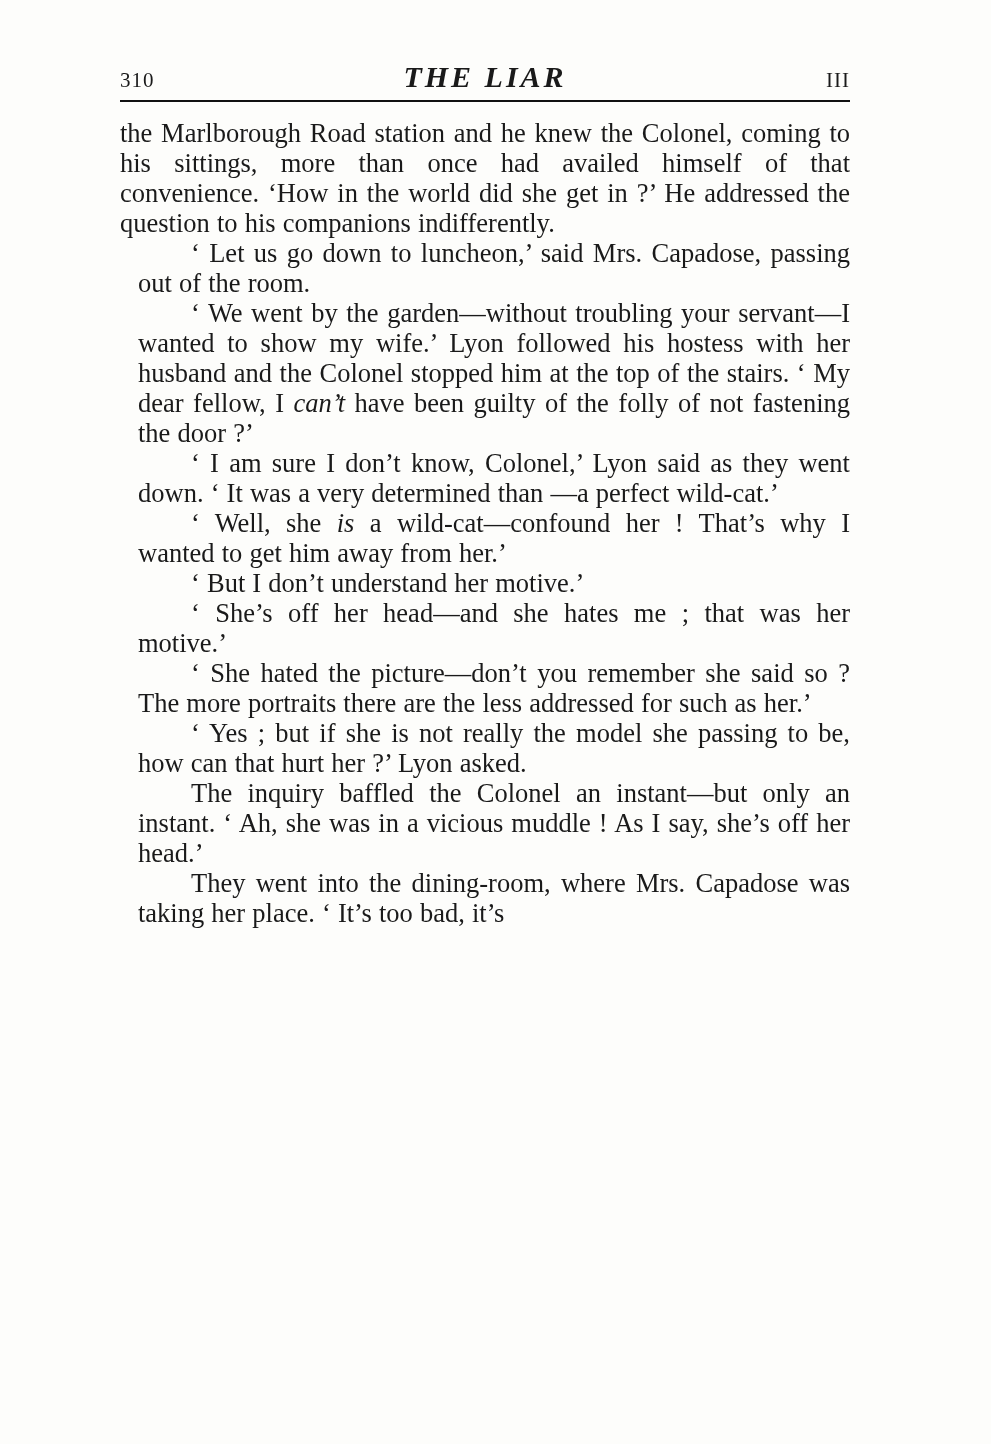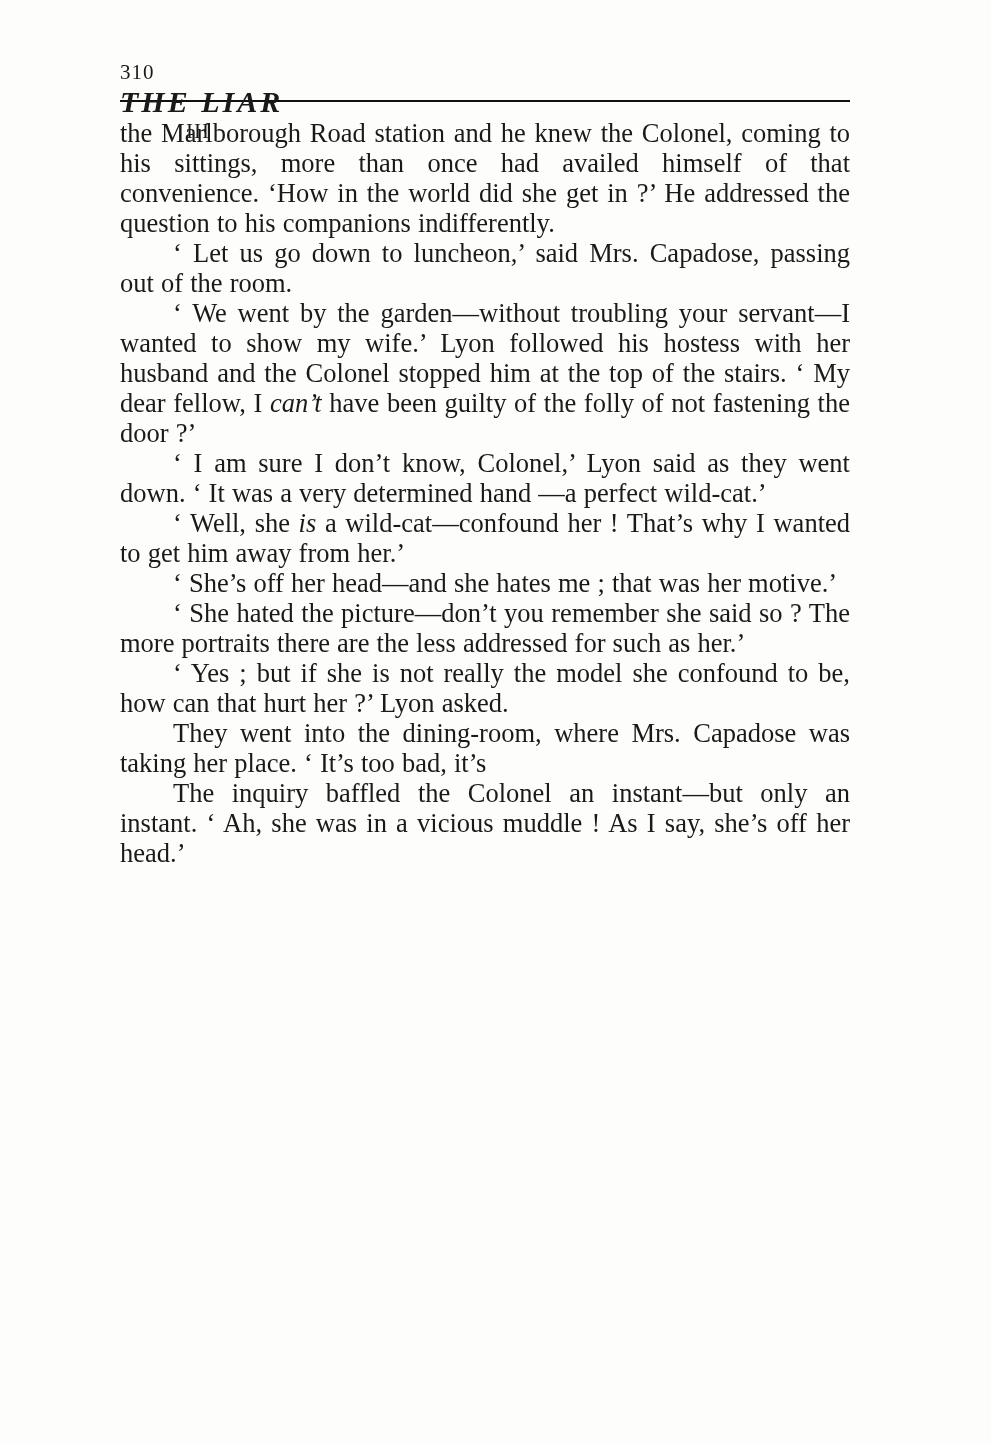--- a/index.html
+++ b/index.html
@@ -28,21 +28,20 @@
     top: 60px;
     width: 730px;
   }
   .running-head {
     display: flex;
     align-items: baseline;
     justify-content: space-between;
     font-size: 21px;
     letter-spacing: 0.5px;
     height: 32px;
-    flex-direction: column;
   }
   .folio-left, .folio-right {
     font-family: "Liberation Serif", serif;
     font-size: 21px;
     font-variant: small-caps;
     letter-spacing: 1px;
   }
   .folio-left { width: 90px; text-align: left; }
   .folio-right { width: 90px; text-align: right; }
   .head-title {
@@ -64,20 +63,21 @@
     font-size: 26.5px;
     line-height: 30px;
     text-align: justify;
     text-justify: inter-word;
     -webkit-hyphens: none;
     hyphens: none;
     word-spacing: 0.5px;
   }
   .body-text p.indent {
     text-indent: 2.0em;
+    margin-left: 18px;
   }
   .body-text p.noindent {
     text-indent: 0;
   }
   em { font-style: italic; }
 </style>
 </head>
 <body>
 
 <div class="page">
@@ -88,23 +88,24 @@
       <span class="head-title">THE LIAR</span>
       <span class="folio-right">III</span>
     </div>
 
     <hr class="rule">
 
     <div class="body-text">
       <p class="noindent">the Marlborough Road station and he knew the Colonel, coming to his sittings, more than once had availed himself of that convenience.   ‘How in the world did she get in ?’   He addressed the question to his companions indifferently.</p>
       <p class="indent">‘ Let us go down to luncheon,’ said Mrs. Capadose, passing out of the room.</p>
       <p class="indent">‘ We went by the garden—without troubling your servant—I wanted to show my wife.’   Lyon followed his hostess with her husband and the Colonel stopped him at the top of the stairs.  ‘ My dear fellow, I <em>can’t</em> have been guilty of the folly of not fastening the door ?’</p>
-      <p class="indent">‘ I am sure I don’t know, Colonel,’ Lyon said as they went down.   ‘ It was a very determined hand —a perfect wild-cat.’</p>
+      <p class="indent">‘ I am sure I don’t know, Colonel,’ Lyon said as they went down.   ‘ It was a very determined than —a perfect wild-cat.’</p>
       <p class="indent">‘ Well, she <em>is</em> a wild-cat—confound her !   That’s why I wanted to get him away from her.’</p>
+      <p class="indent">‘ But I don’t understand her motive.’</p>
       <p class="indent">‘ She’s off her head—and she hates me ;  that was her motive.’</p>
       <p class="indent">‘ She hated the picture—don’t you remember she said so ?   The more portraits there are the less addressed for such as her.’</p>
-      <p class="indent">‘ Yes ;  but if she is not really the model she confound to be, how can that hurt her ?’  Lyon asked.</p>
+      <p class="indent">‘ Yes ;  but if she is not really the model she passing to be, how can that hurt her ?’  Lyon asked.</p>
+      <p class="indent">The inquiry baffled the Colonel an instant—but only an instant.   ‘ Ah, she was in a vicious muddle ! As I say, she’s off her head.’</p>
       <p class="indent">They went into the dining-room, where Mrs. Capadose was taking her place.   ‘ It’s too bad, it’s</p>
-      <p class="indent">The inquiry baffled the Colonel an instant—but only an instant.   ‘ Ah, she was in a vicious muddle ! As I say, she’s off her head.’</p>
     </div>
 
   </div>
 </div>
 
 </body></html>

